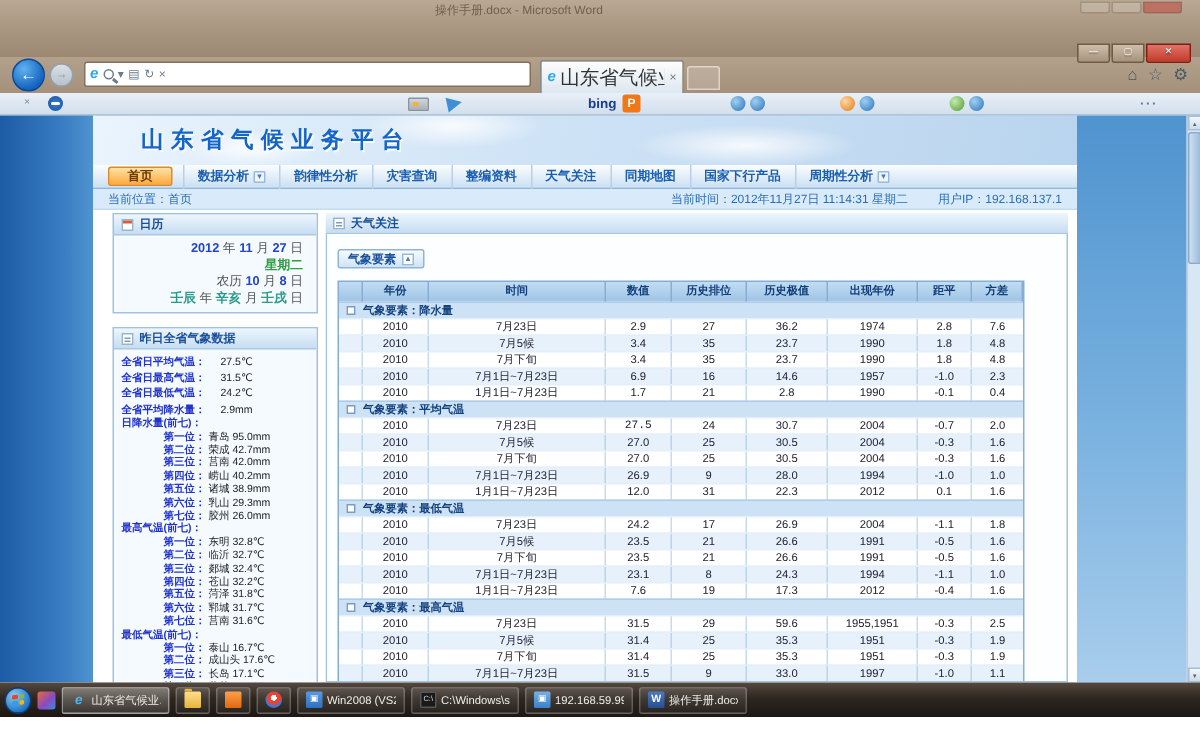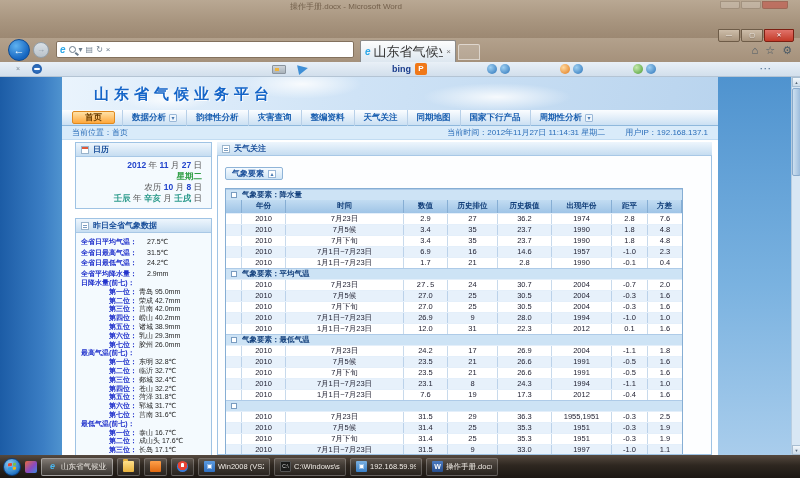--- a/index.html
+++ b/index.html
@@ -395,37 +395,37 @@
           <div class="panel-header">
             <span class="ph-ico doc"></span>
             <span>天气关注</span>
           </div>
           <div class="main-body">
             <div class="element-btn">
               <span>气象要素</span>
               <span class="btn-arrow">▴</span>
             </div>
             <div class="wtable">
-                <div class="trow group">
-                  <span class="tcell cbcell" style="width: 16px;">
-                    <span class="checkbox"></span>
-                  </span>
-                  <span class="tcell gname">气象要素：降水量</span>
-                </div>
                 <div class="trow thead">
                   <span class="tcell" style="width: 16px;"></span>
                   <span class="tcell" style="width: 44px;">年份</span>
                   <span class="tcell" style="width: 118px;">时间</span>
                   <span class="tcell" style="width: 44px;">数值</span>
                   <span class="tcell" style="width: 50px;">历史排位</span>
                   <span class="tcell" style="width: 54px;">历史极值</span>
                   <span class="tcell" style="width: 60px;">出现年份</span>
                   <span class="tcell" style="width: 36px;">距平</span>
                   <span class="tcell" style="width: 34px;">方差</span>
                 </div>
+                <div class="trow group">
+                  <span class="tcell cbcell" style="width: 16px;">
+                    <span class="checkbox"></span>
+                  </span>
+                  <span class="tcell gname">气象要素：降水量</span>
+                </div>
                 <div class="trow data">
                   <span class="tcell" style="width: 16px;"></span>
                   <span class="tcell" style="width: 44px;">2010</span>
                   <span class="tcell" style="width: 118px;">7月23日</span>
                   <span class="tcell" style="width: 44px;">2.9</span>
                   <span class="tcell" style="width: 50px;">27</span>
                   <span class="tcell" style="width: 54px;">36.2</span>
                   <span class="tcell" style="width: 60px;">1974</span>
                   <span class="tcell" style="width: 36px;">2.8</span>
                   <span class="tcell" style="width: 34px;">7.6</span>
@@ -593,28 +593,29 @@
                   <span class="tcell" style="width: 50px;">19</span>
                   <span class="tcell" style="width: 54px;">17.3</span>
                   <span class="tcell" style="width: 60px;">2012</span>
                   <span class="tcell" style="width: 36px;">-0.4</span>
                   <span class="tcell" style="width: 34px;">1.6</span>
                 </div>
                 <div class="trow group">
                   <span class="tcell cbcell" style="width: 16px;">
                     <span class="checkbox"></span>
                   </span>
+                  <span class="tcell gname">气象要素：最高气温</span>
                 </div>
                 <div class="trow data">
                   <span class="tcell" style="width: 16px;"></span>
                   <span class="tcell" style="width: 44px;">2010</span>
                   <span class="tcell" style="width: 118px;">7月23日</span>
                   <span class="tcell" style="width: 44px;">31.5</span>
                   <span class="tcell" style="width: 50px;">29</span>
-                  <span class="tcell" style="width: 54px;">36.3</span>
+                  <span class="tcell" style="width: 54px;">59.6</span>
                   <span class="tcell" style="width: 60px;">1955,1951</span>
                   <span class="tcell" style="width: 36px;">-0.3</span>
                   <span class="tcell" style="width: 34px;">2.5</span>
                 </div>
                 <div class="trow data alt">
                   <span class="tcell" style="width: 16px;"></span>
                   <span class="tcell" style="width: 44px;">2010</span>
                   <span class="tcell" style="width: 118px;">7月5候</span>
                   <span class="tcell" style="width: 44px;">31.4</span>
                   <span class="tcell" style="width: 50px;">25</span>

